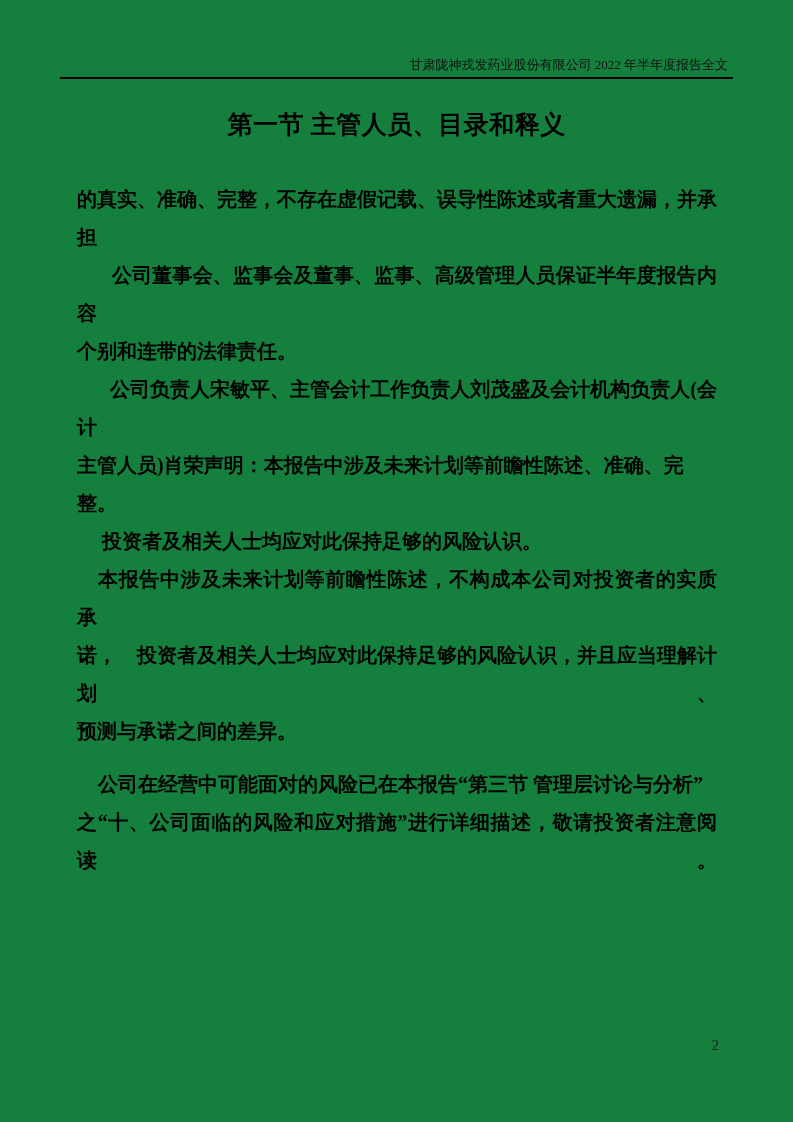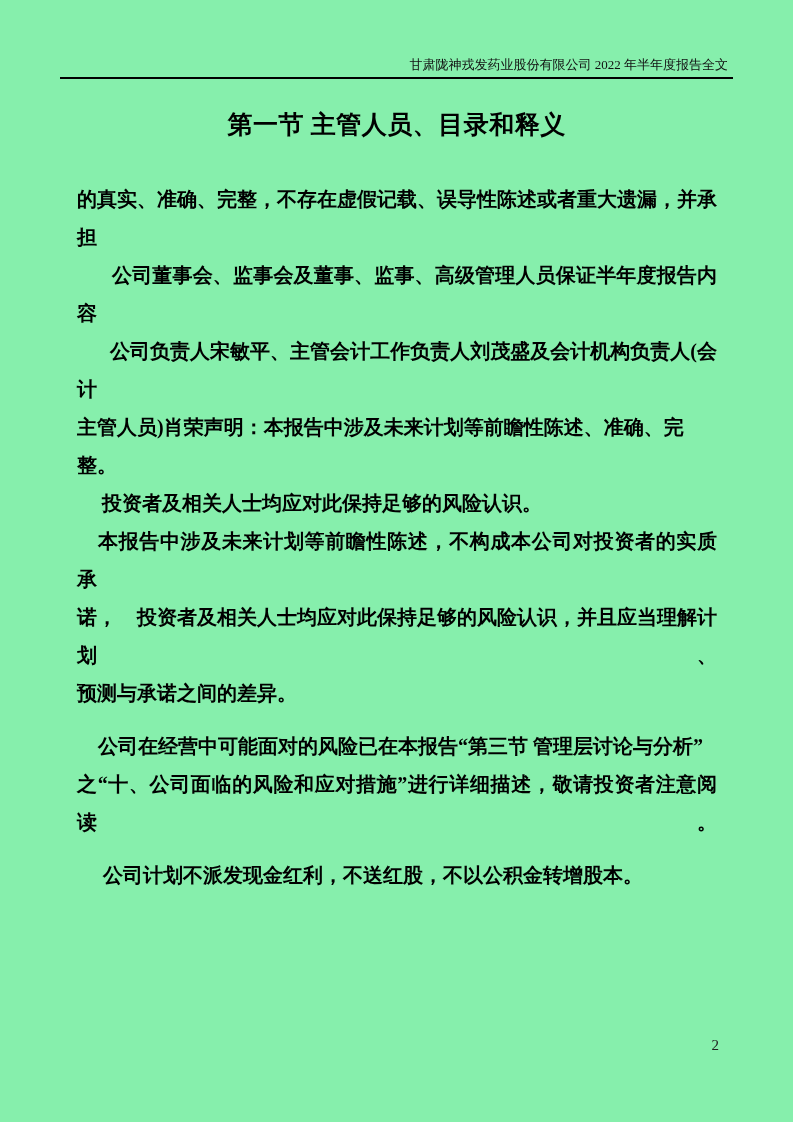--- a/index.html
+++ b/index.html
@@ -2,21 +2,21 @@
 <html><head>
 <meta charset="utf-8">
 <style>
   * { margin: 0; padding: 0; box-sizing: border-box; }
   html, body { background: #888; }
   .page {
     position: relative;
     width: 793px;
     height: 1122px;
     margin: 0 auto;
-    background: #86efac;
+    background: #15803d;
     font-family: "Liberation Serif", "DejaVu Serif", serif;
     color: #000000;
     overflow: hidden;
     padding-left: 44px;
   }
   .header {
     position: absolute;
     top: 55px;
     left: 60px;
     right: 60px;
@@ -78,20 +78,21 @@
     <span>甘肃陇神戎发药业股份有限公司 2022 年半年度报告全文</span>
   </div>
 
   <div class="doc-title">第一节 主管人员、目录和释义</div>
 
   <div class="content">
 
     <div class="para p0">
       <span class="line full">的真实、准确、完整，不存在虚假记载、误导性陈述或者重大遗漏，并承担</span>
       <span class="line full first">公司董事会、监事会及董事、监事、高级管理人员保证半年度报告内容</span>
+      <span class="line">个别和连带的法律责任。</span>
     </div>
 
     <div class="para p1">
       <span class="line full first">公司负责人宋敏平、主管会计工作负责人刘茂盛及会计机构负责人(会计</span>
       <span class="line">主管人员)肖荣声明：本报告中涉及未来计划等前瞻性陈述、准确、完整。</span>
     </div>
 
     <div class="para p2">
       <span class="line first">投资者及相关人士均应对此保持足够的风险认识。</span>
     </div>
@@ -100,21 +101,18 @@
       <span class="line full first">本报告中涉及未来计划等前瞻性陈述，不构成本公司对投资者的实质承</span>
       <span class="line full">诺，　投资者及相关人士均应对此保持足够的风险认识，并且应当理解计划、</span>
       <span class="line">预测与承诺之间的差异。</span>
     </div>
 
     <div class="para p4 gap-before">
       <span class="line first">公司在经营中可能面对的风险已在本报告“第三节 管理层讨论与分析”</span>
       <span class="line full">之“十、公司面临的风险和应对措施”进行详细描述，敬请投资者注意阅读。</span>
     </div>
 
-    <div class="para p5 gap-before">
-      <span class="line first">公司计划不派发现金红利，不送红股，不以公积金转增股本。</span>
-    </div>
 
   </div>
 
   <div class="page-number">2</div>
 
 </div>
 
 </body></html>

